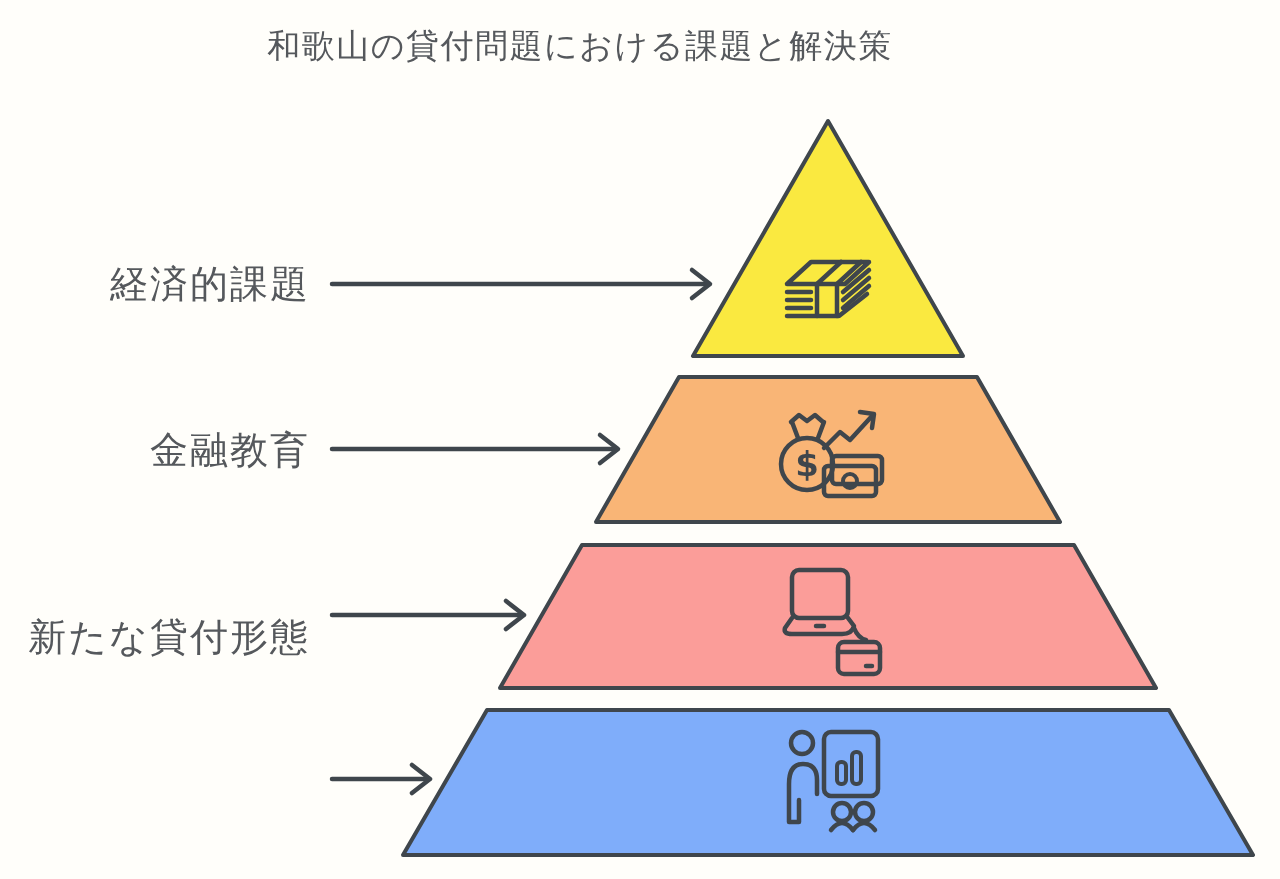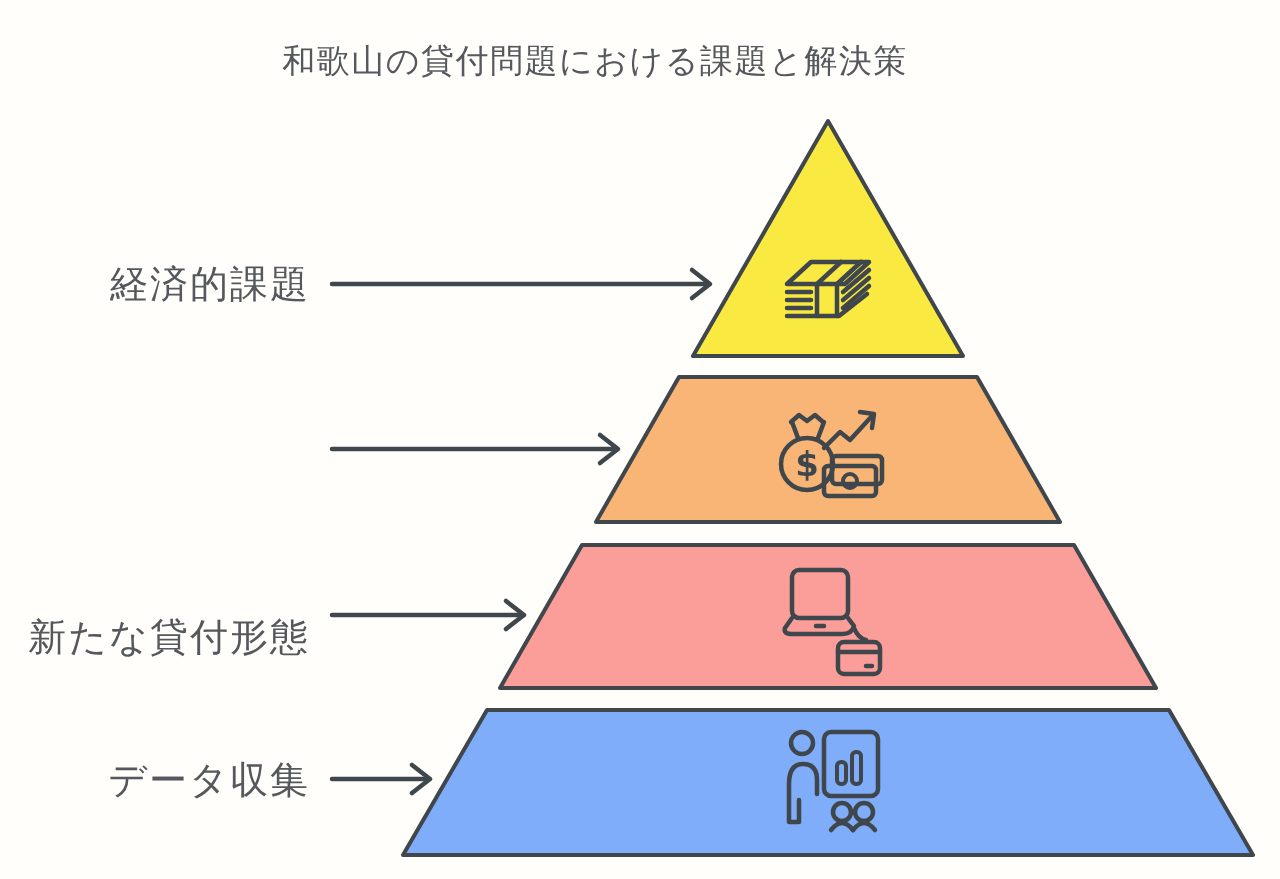--- a/index.html
+++ b/index.html
@@ -2,21 +2,21 @@
 <html><head>
 <meta charset="utf-8">
 <style>
   html,body{margin:0;padding:0;background:#fffefa;}
   .canvas{
     position:relative;width:1280px;height:879px;overflow:hidden;
     background:#fffefa;color:#54575c;
     font-family:"Liberation Sans","DejaVu Sans",sans-serif;
   }
   .title{
-    position:absolute;top:24px;left:0;width:1160px;margin:15px;
+    position:absolute;top:24px;left:0;width:1160px;margin:0;
     text-align:center;font-size:33px;font-weight:500;letter-spacing:1.5px;
     color:#55585c;
   }
   .tier-label{
     position:absolute;right:970px;transform:translateY(-50%);
     font-size:38px;font-weight:400;white-space:nowrap;letter-spacing:2px;
     color:#55585c;
     font-family:Liberation Serif, serif;
   }
   .l1{top:284px}.l2{top:450px}.l3{top:637px}.l4{top:780px}
@@ -27,22 +27,22 @@
   .dollar{font-size:34px;font-weight:bold;fill:#3f464c;font-family:"DejaVu Sans",sans-serif;}
 </style>
 </head>
 <body>
 
 <div class="canvas">
 
   <h1 class="title">和歌山の貸付問題における課題と解決策</h1>
 
   <div class="tier-label l1">経済的課題</div>
+  <div class="tier-label l2">金融教育</div>
   <div class="tier-label l3">新たな貸付形態</div>
-  <div class="tier-label l4">データ収集</div>
 
   <svg class="stage" width="1280" height="879" viewBox="0 0 1280 879">
 
     <g>
       <path class="ink" d="M332,284 H706"></path>
         <path class="ink" d="M692,270 L710,284 L692,298"></path>
     </g>
     <g>
       <path class="ink" d="M332,449 H614"></path>
         <path class="ink" d="M600,435 L618,449 L600,463"></path>

